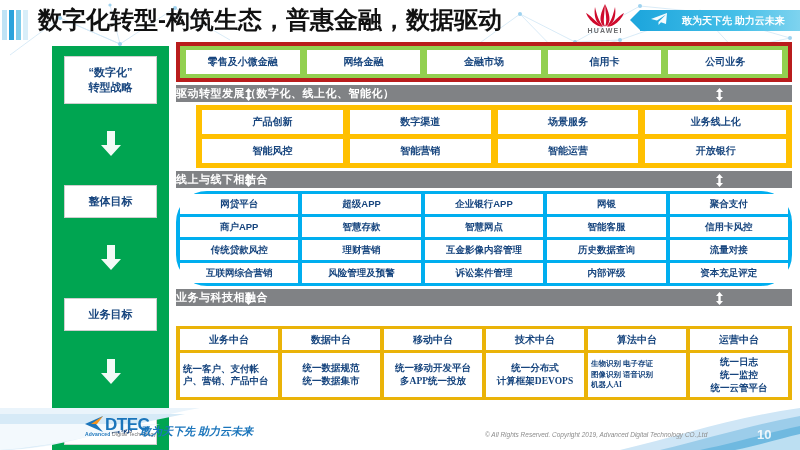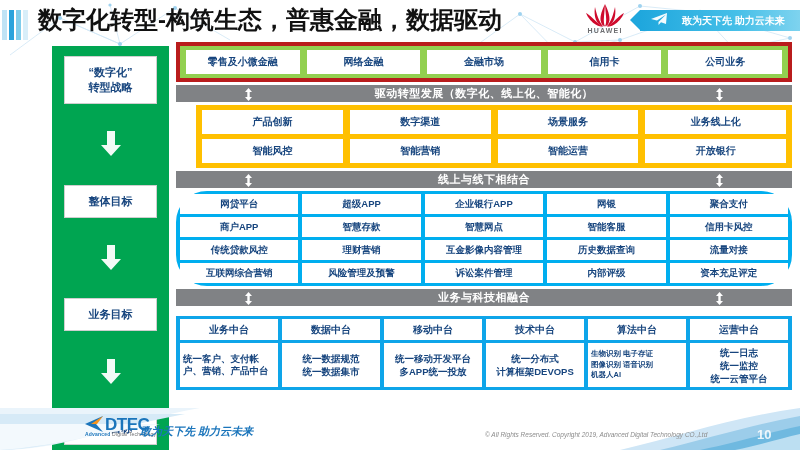--- a/index.html
+++ b/index.html
@@ -68,21 +68,21 @@
     padding:4px 6px;display:flex;gap:7px;box-sizing:border-box;
   }
   .green-band .cell{
     flex:1;background:#ffffff;border:1px solid #ffffff;
     color:#17457e;font-size:10px;font-weight:bold;text-align:center;
     padding:4px 0;box-sizing:border-box;
   }
 
   .gray-bar{
     position:relative;background:#808285;height:17px;margin-top:3px;
-    display:flex;align-items:center;justify-content:center;
+    display:flex;align-items:center;
   }
   .gray-bar .gb-text{color:#ffffff;font-size:11px;font-weight:bold;letter-spacing:.5px;}
   .gray-bar .updown{position:absolute;top:2px;width:9px;height:13px;}
   .gray-bar .updown.l{left:68px;}
   .gray-bar .updown.r{right:68px;}
 
   .orange-band{
     background:#FFC000;padding:5px 6px;margin-top:3px;
     display:flex;flex-direction:column;gap:5px;box-sizing:border-box;margin-left:20px;
   }
@@ -96,22 +96,22 @@
     background:#00AEEF;padding:3px 4px;margin-top:3px;
     display:flex;flex-direction:column;gap:3px;box-sizing:border-box;border-radius:31px;
   }
   .blue-band .row{display:flex;gap:4px;}
   .blue-band .cell{
     flex:1;background:#ffffff;color:#17457e;font-size:9.5px;font-weight:bold;
     text-align:center;padding:3.5px 0;box-sizing:border-box;white-space:nowrap;
   }
 
   .navy-band{
-    background:#0ea5e9;padding:3px 4px;margin-top:10px;
-    display:flex;gap:4px;box-sizing:border-box;
+    background:#eab308;padding:3px 4px;margin-top:20px;
+    display:flex;gap:4px;box-sizing:border-box;font-family:Liberation Serif, serif;
   }
   .navy-band .col{flex:1;display:flex;flex-direction:column;gap:3px;}
   .navy-band .head{
     background:#ffffff;color:#17457e;font-size:10px;font-weight:bold;
     text-align:center;padding:3.5px 0;box-sizing:border-box;
   }
   .navy-band .desc{
     background:#ffffff;color:#17457e;font-size:9.5px;font-weight:bold;
     text-align:center;padding:4px 3px;box-sizing:border-box;
     height:44px;line-height:13px;display:flex;flex-direction:column;

